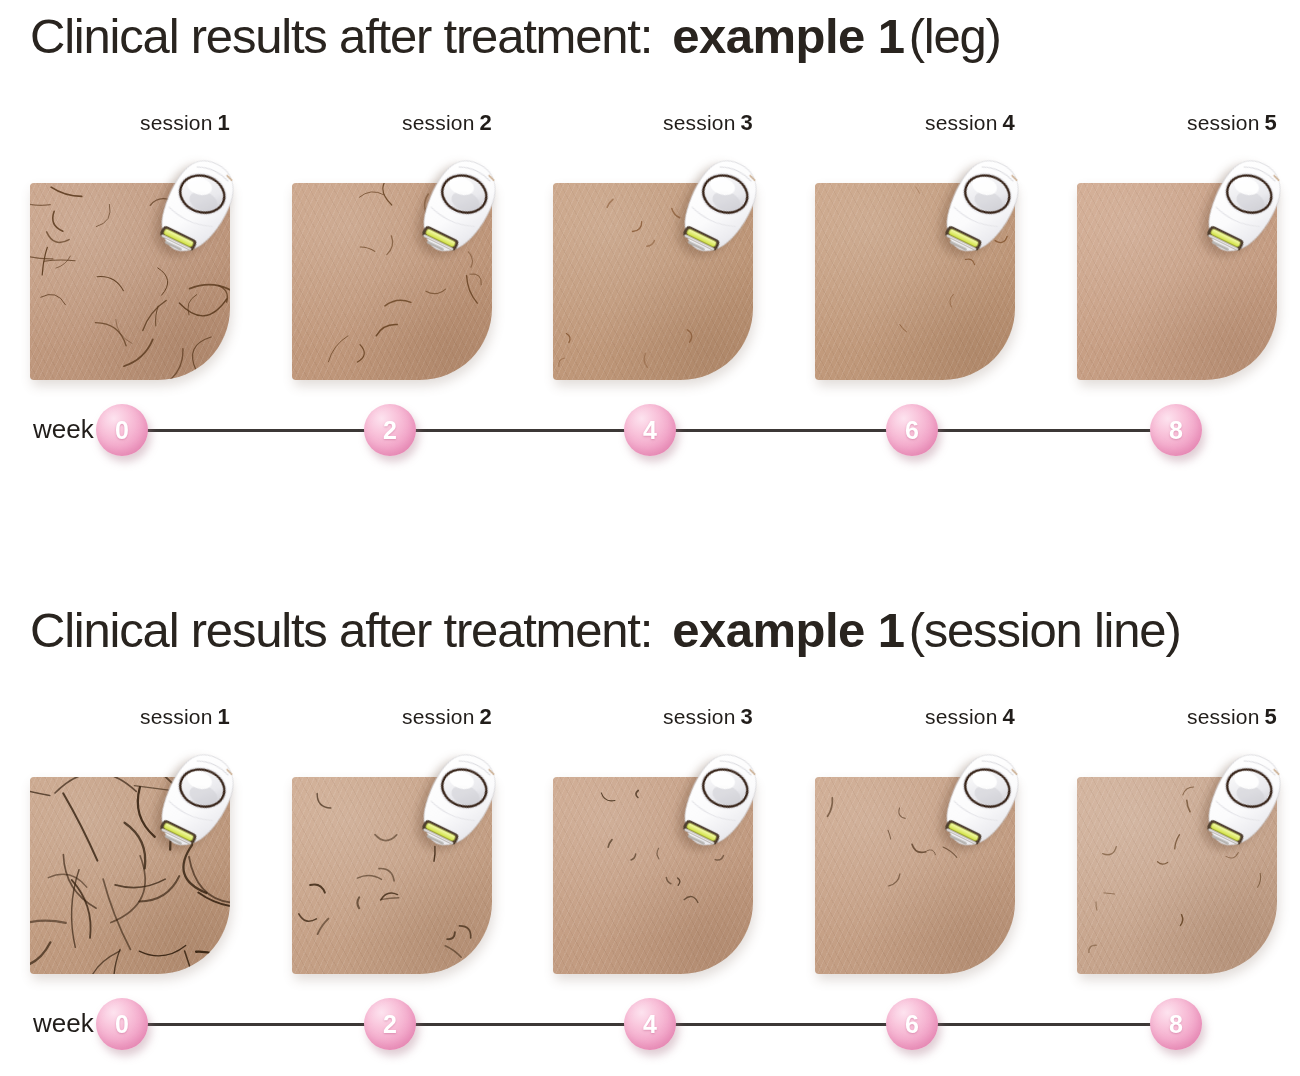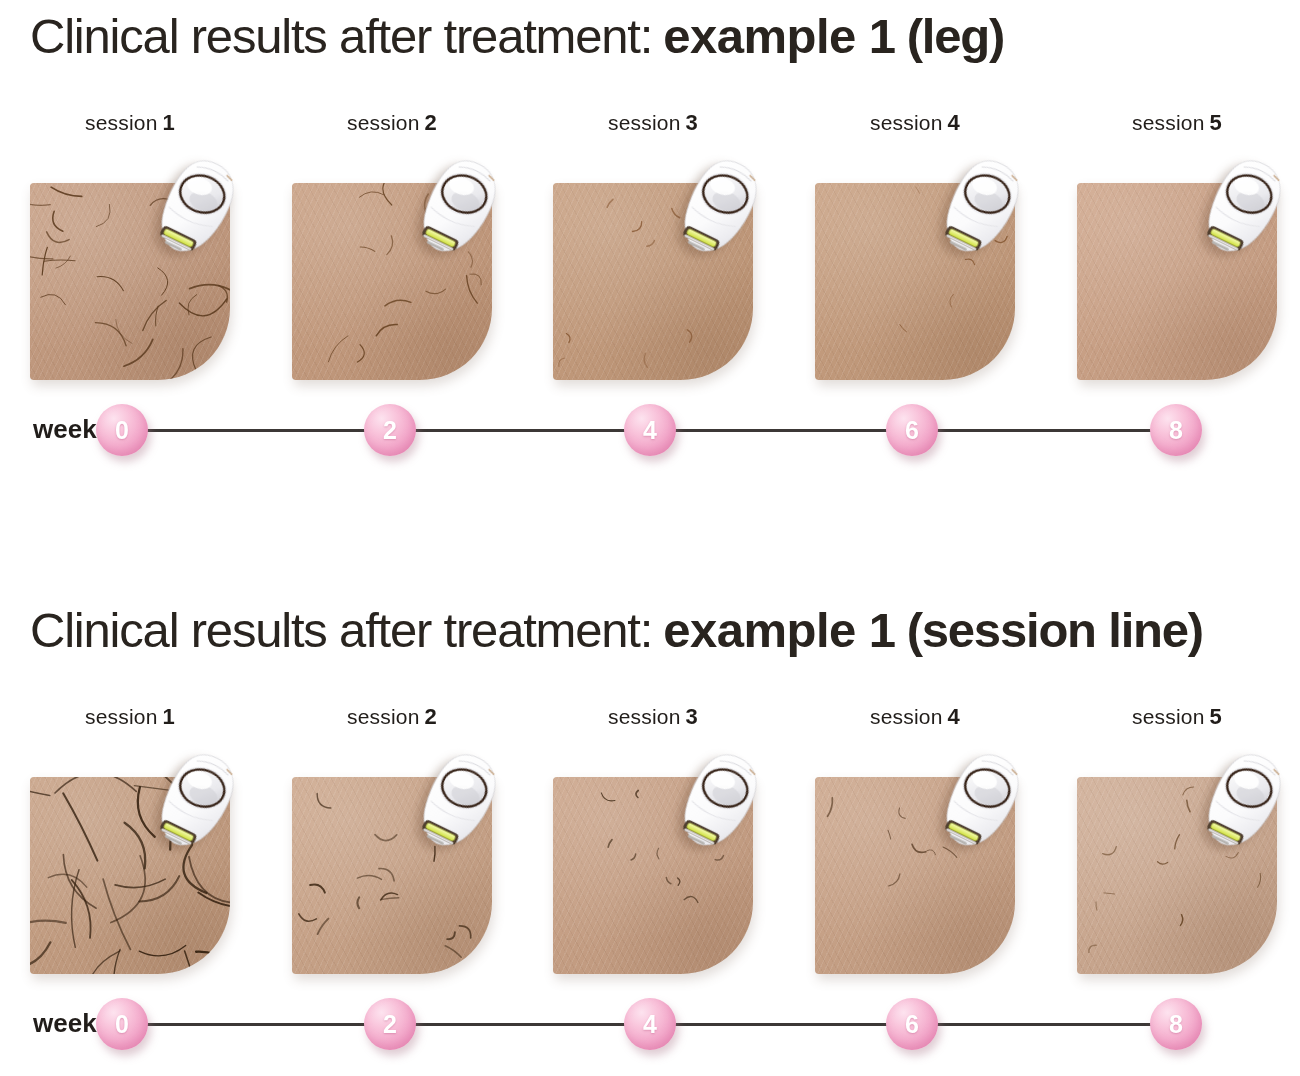--- a/index.html
+++ b/index.html
@@ -9,25 +9,25 @@
   }
   .section{position:absolute;left:0;width:1300px;height:540px;}
   #section-1{top:0;}
   #section-2{top:594px;}
 
   .main-title{
     position:absolute;left:30px;top:8px;margin:0;
     font-size:49px;font-weight:300;letter-spacing:-1.2px;
     color:#29241f;white-space:nowrap;line-height:1.15;
   }
-  .main-title .t-bold{font-weight:700;margin-left:11px;letter-spacing:-0.5px;}
-  .main-title .t-suffix{font-weight:700;margin-left:11px;}
+  .main-title .t-bold{font-weight:700;margin-left:20px;letter-spacing:-0.5px;}
+  .main-title .t-suffix{font-weight:400;margin-left:4px;}
 
   .session-label{
-    position:absolute;top:110px;width:200px;text-align:center;
+    position:absolute;top:110px;width:200px;text-align:right;
     font-size:21px;font-weight:400;color:#211d1a;letter-spacing:0.2px;
   }
   .session-label b{font-weight:700;font-size:22px;margin-left:5px;}
 
   .tile{position:absolute;top:183px;width:200px;height:197px;}
   .skin{
     position:absolute;inset:0;overflow:hidden;
     border-radius:4px 4px 72px 4px;
     box-shadow:2px 6px 12px rgba(110,85,70,.20);
   }
@@ -43,21 +43,21 @@
   .hairs{position:absolute;inset:0;}
 
   .device{
     position:absolute;top:-25px;right:-1px;width:70px;height:98px;
     transform:rotate(26deg);transform-origin:50% 50%;
     filter:drop-shadow(-4px 7px 5px rgba(92,60,38,.30));
   }
 
   .timeline{position:absolute;left:0;top:0;width:1300px;height:540px;pointer-events:none;}
   .week-label{
-    position:absolute;left:33px;top:414px;font-size:26px;font-weight:700;color:#211d1a;
+    position:absolute;left:33px;top:414px;font-size:26px;font-weight:400;color:#211d1a;
   }
   .week-line{
     position:absolute;top:429px;height:3px;background:#3c3836;border-radius:2px;z-index:1;
   }
   .ball{
     position:absolute;top:404px;width:52px;height:52px;border-radius:50%;z-index:2;
     background:radial-gradient(circle at 34% 28%, #fde3ef 0%, #f9c4db 30%, #f2a6c9 62%, #ea8fba 88%, #e687b4 100%);
     box-shadow:3px 6px 9px rgba(170,120,140,.38), inset -2px -4px 8px rgba(214,110,158,.35);
     text-align:center;line-height:52px;
     font-size:25px;font-weight:700;color:#ffffff;

